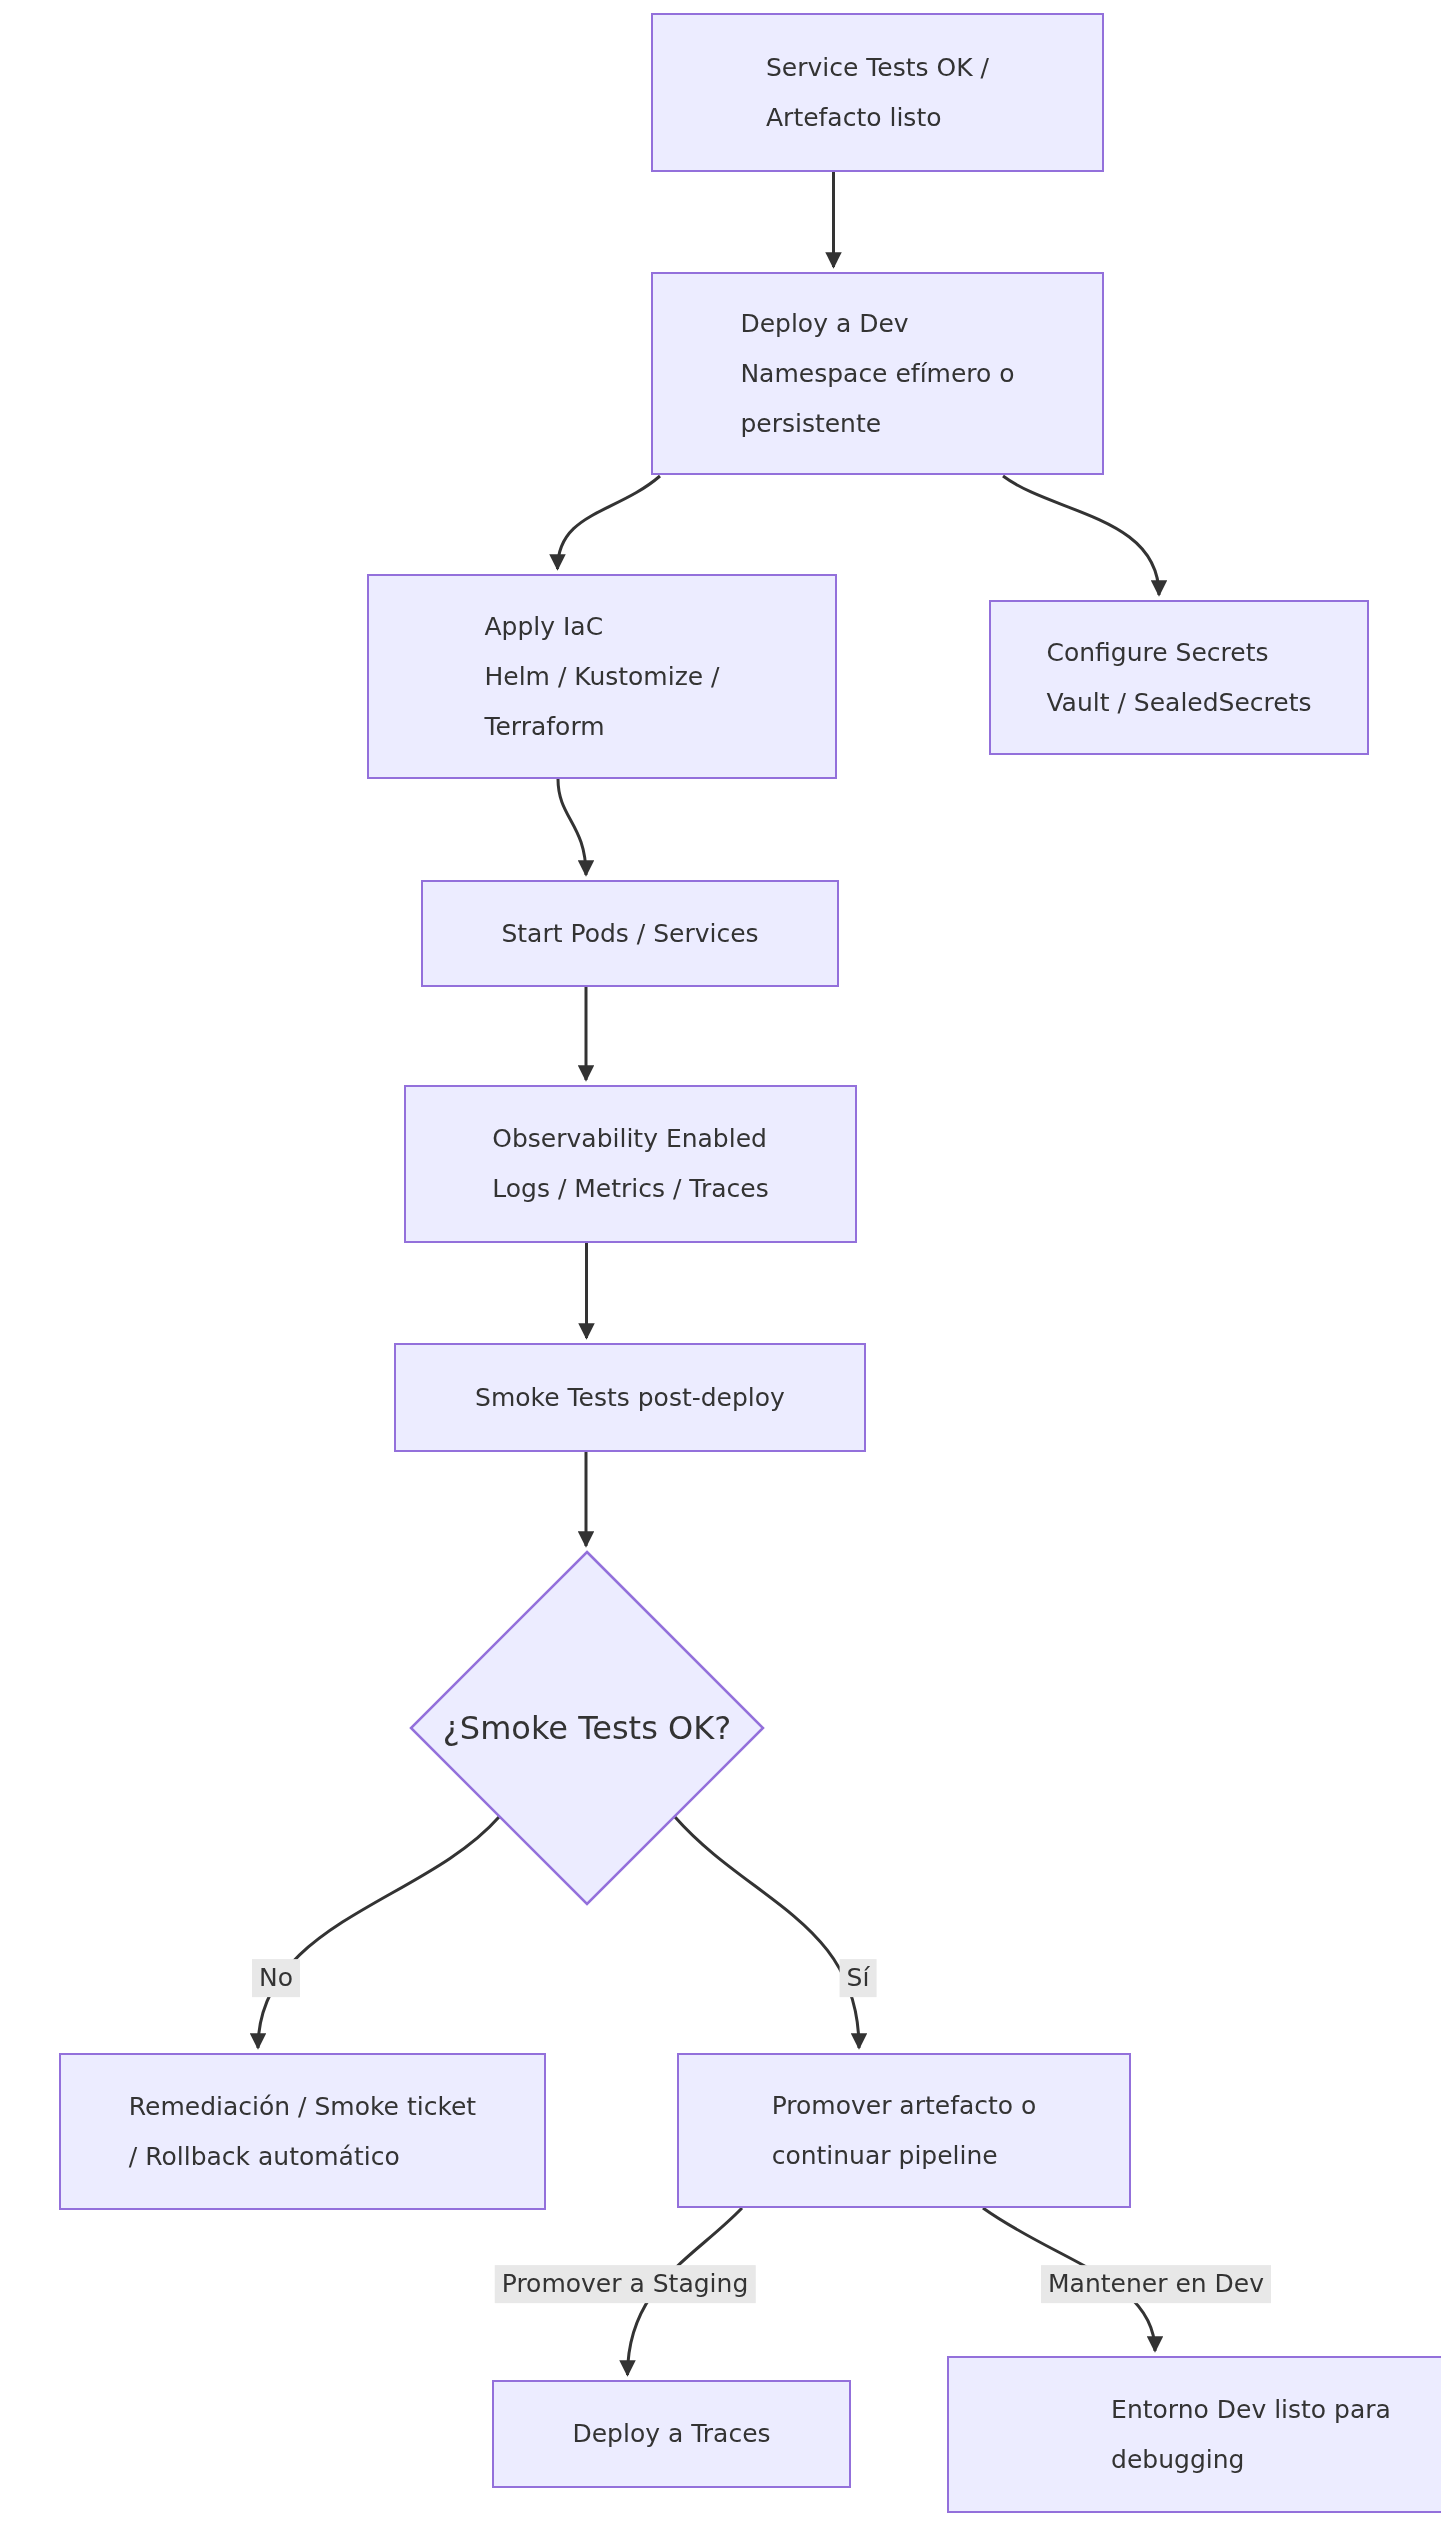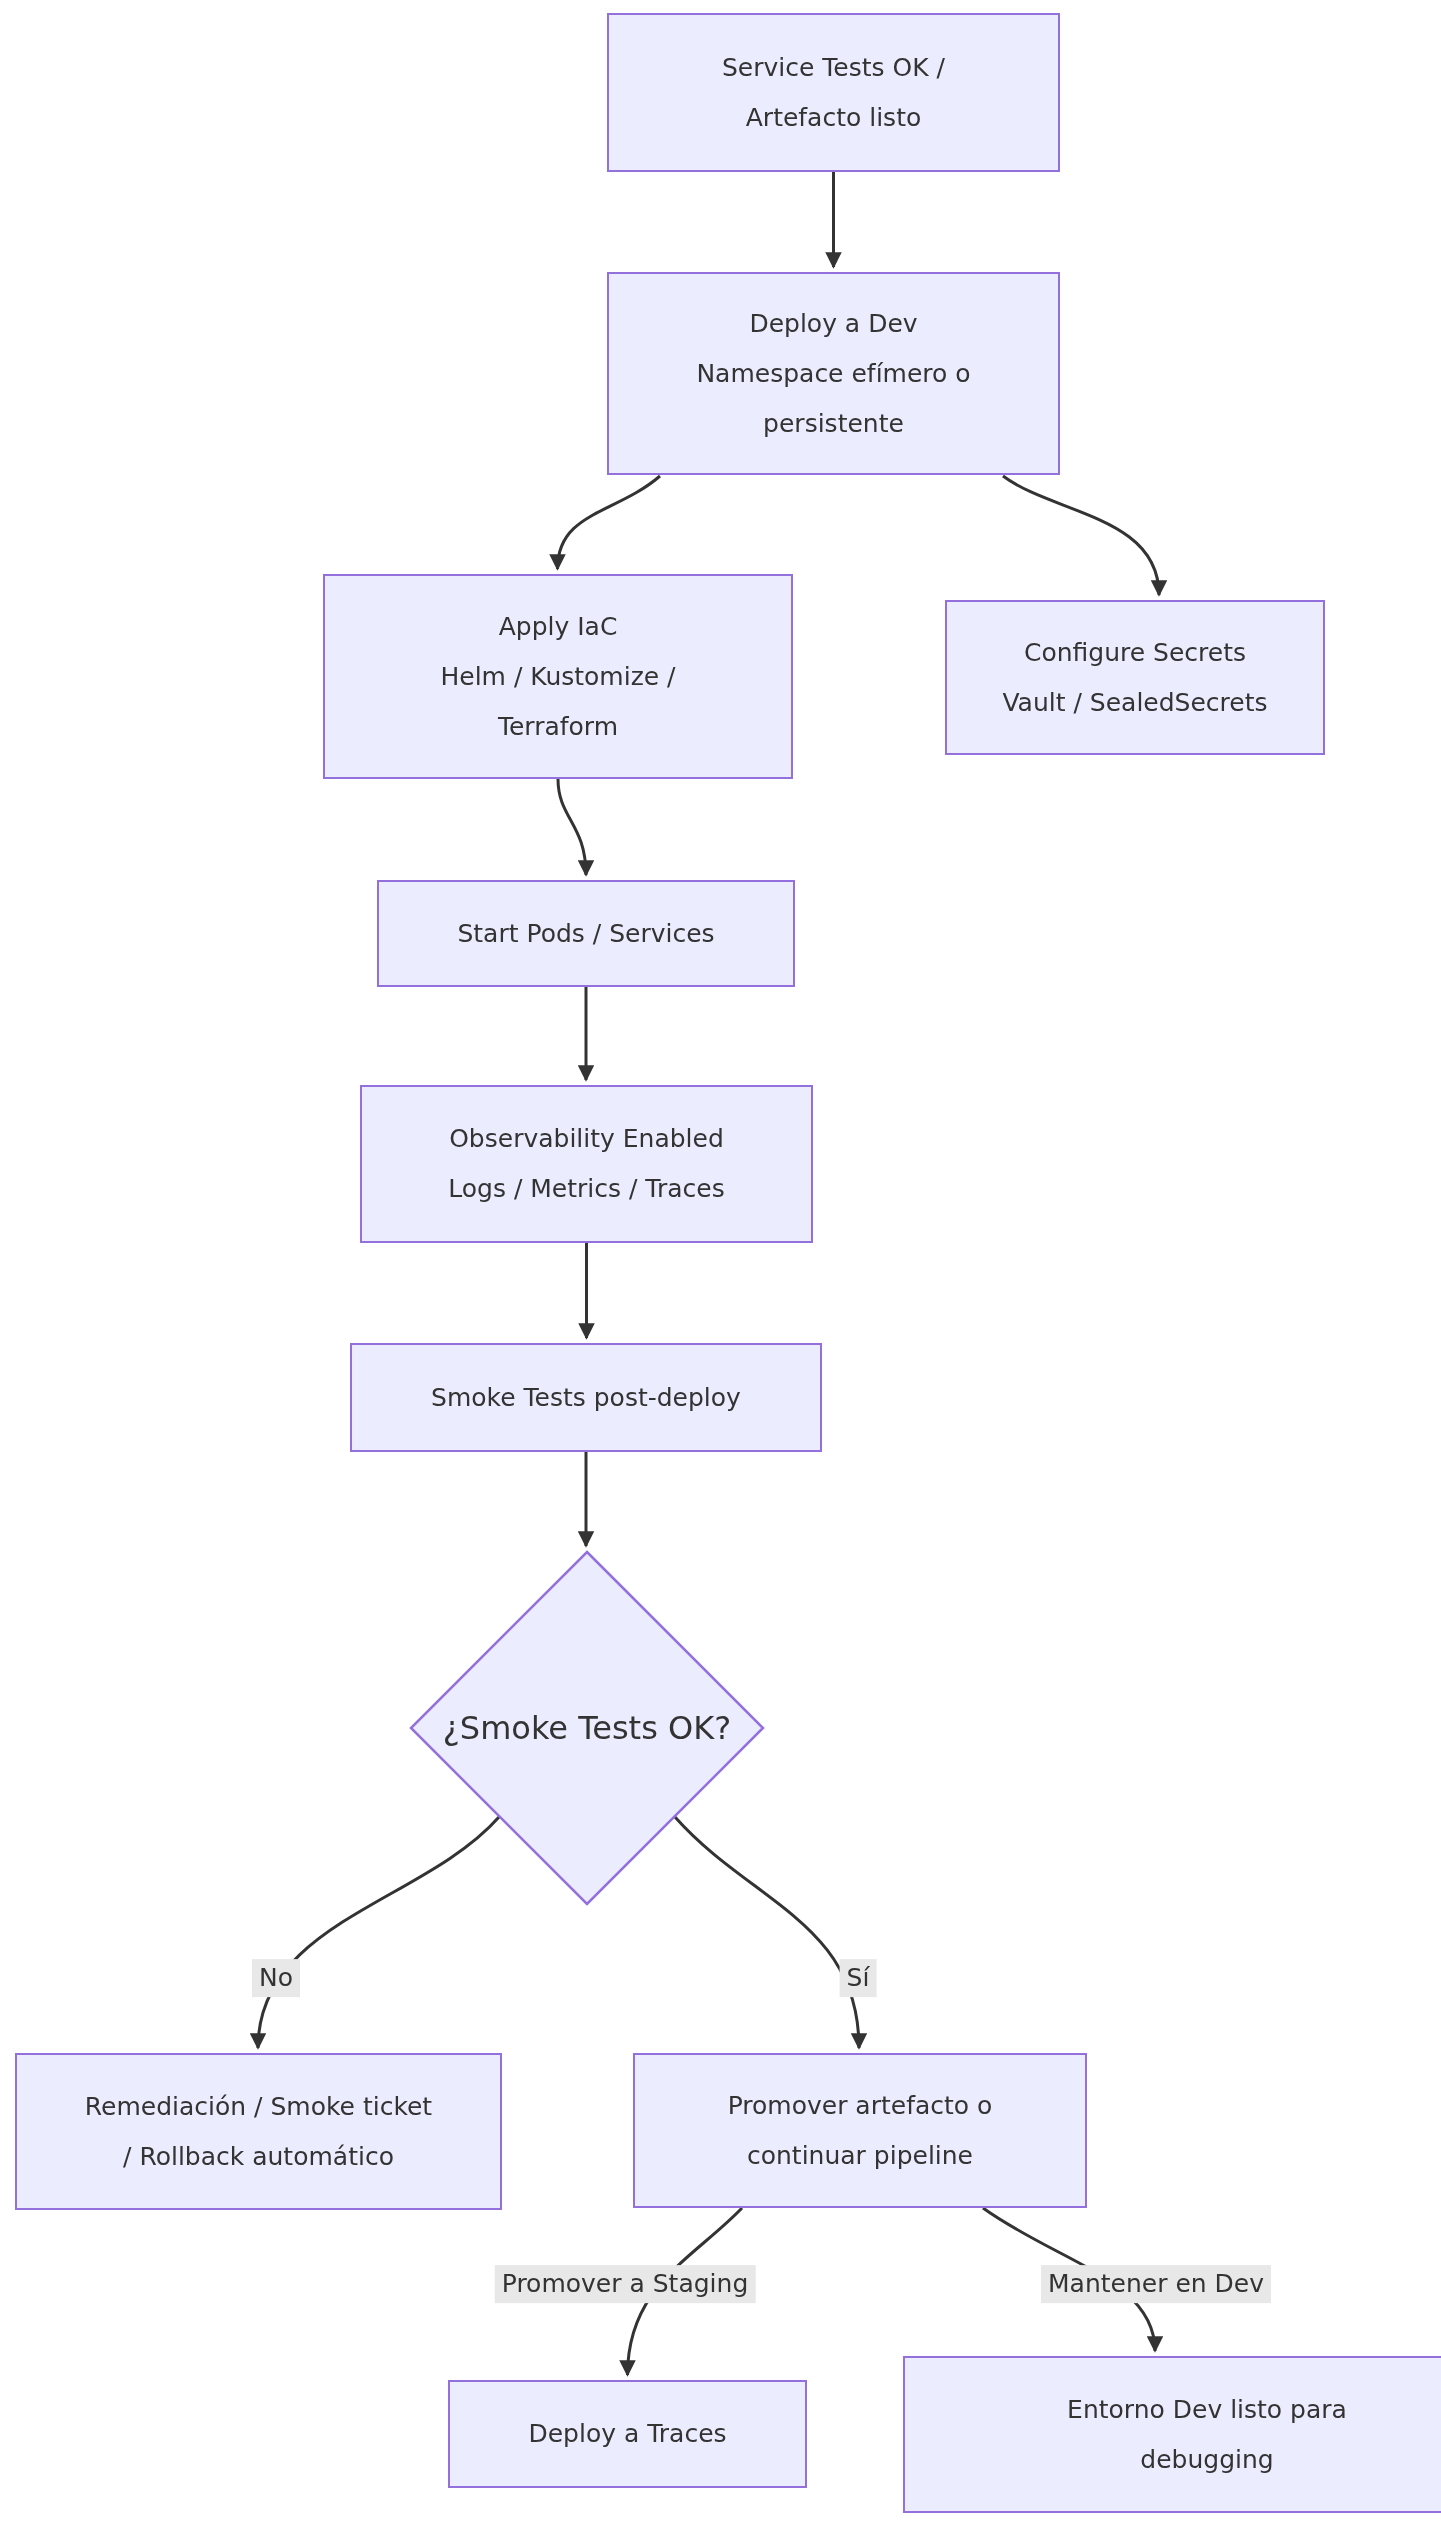--- a/index.html
+++ b/index.html
@@ -15,26 +15,26 @@
   svg.edges-layer { position: absolute; left: 0; top: 0; width: 1441px; height: 2529px; }
   .edge { stroke: var(--line, #333333); stroke-width: 3; fill: none; }
   .arrowhead-shape { fill: var(--line, #333333); }
   .shape-diamond { fill: var(--node-fill, #ECECFF); stroke: var(--node-border, #9370DB); stroke-width: 2.5; }
   .node {
     position: absolute;
     box-sizing: border-box;
     display: flex;
     align-items: center;
     justify-content: center;
-    text-align: center;
     background: var(--node-fill, #ECECFF);
     border: 2.5px solid var(--node-border, #9370DB);
     font-size: 25px;
     line-height: 50px;
     white-space: pre-line;
+    margin-left: 44px;
   }
   .diamond-label {
     position: absolute;
     font-size: 32px;
     line-height: 50px;
     text-align: center;
     white-space: nowrap;
     transform: translate(-50%, -50%);
   }
   .edge-label {

